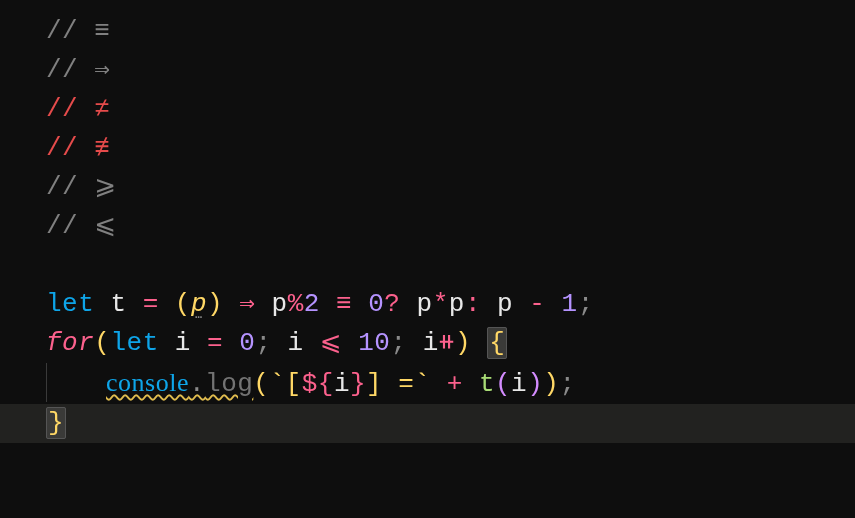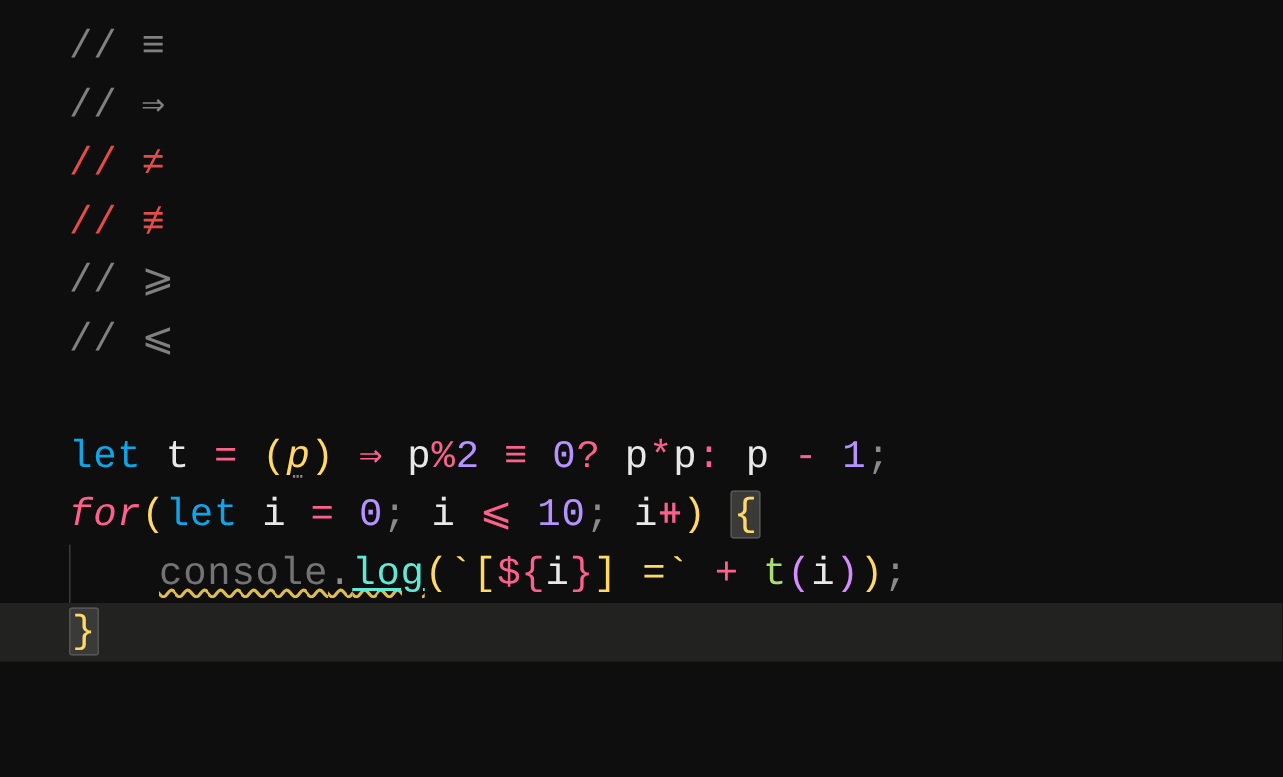--- a/index.html
+++ b/index.html
@@ -21,22 +21,22 @@
   .c-keyword { color: #fc618d; font-style: italic; }
   .c-let { color: #0ea5e9; }
   .c-var { color: #e8e8e8; }
   .c-op { color: #fc618d; }
   .c-paren-y { color: #ffd866; }
   .c-paren-p { color: #d48cff; }
   .c-brace-hl { color: #ffd866; background: #3a3a38; border: 1px solid #555; border-radius: 2px; padding: 0 1px; }
   .c-param { color: #ffd866; font-style: italic; }
   .c-num { color: #b593ff; }
   .c-str { color: #ffd866; }
-  .c-method { color: #5eead4; text-decoration: underline; }
-  .c-obj { color: #737373; }
+  .c-method { color: #737373; }
+  .c-obj { color: #0ea5e9; font-family: Liberation Serif, serif; }
   .c-punct { color: #8a8a8a; }
   .c-func { color: #a9dc76; }
   .blank { height: 39px; }
   .indent {
     display: inline-block;
     width: 60px;
     border-left: 1px solid #3a3a3a;
     height: 39px;
     vertical-align: top;
   }

